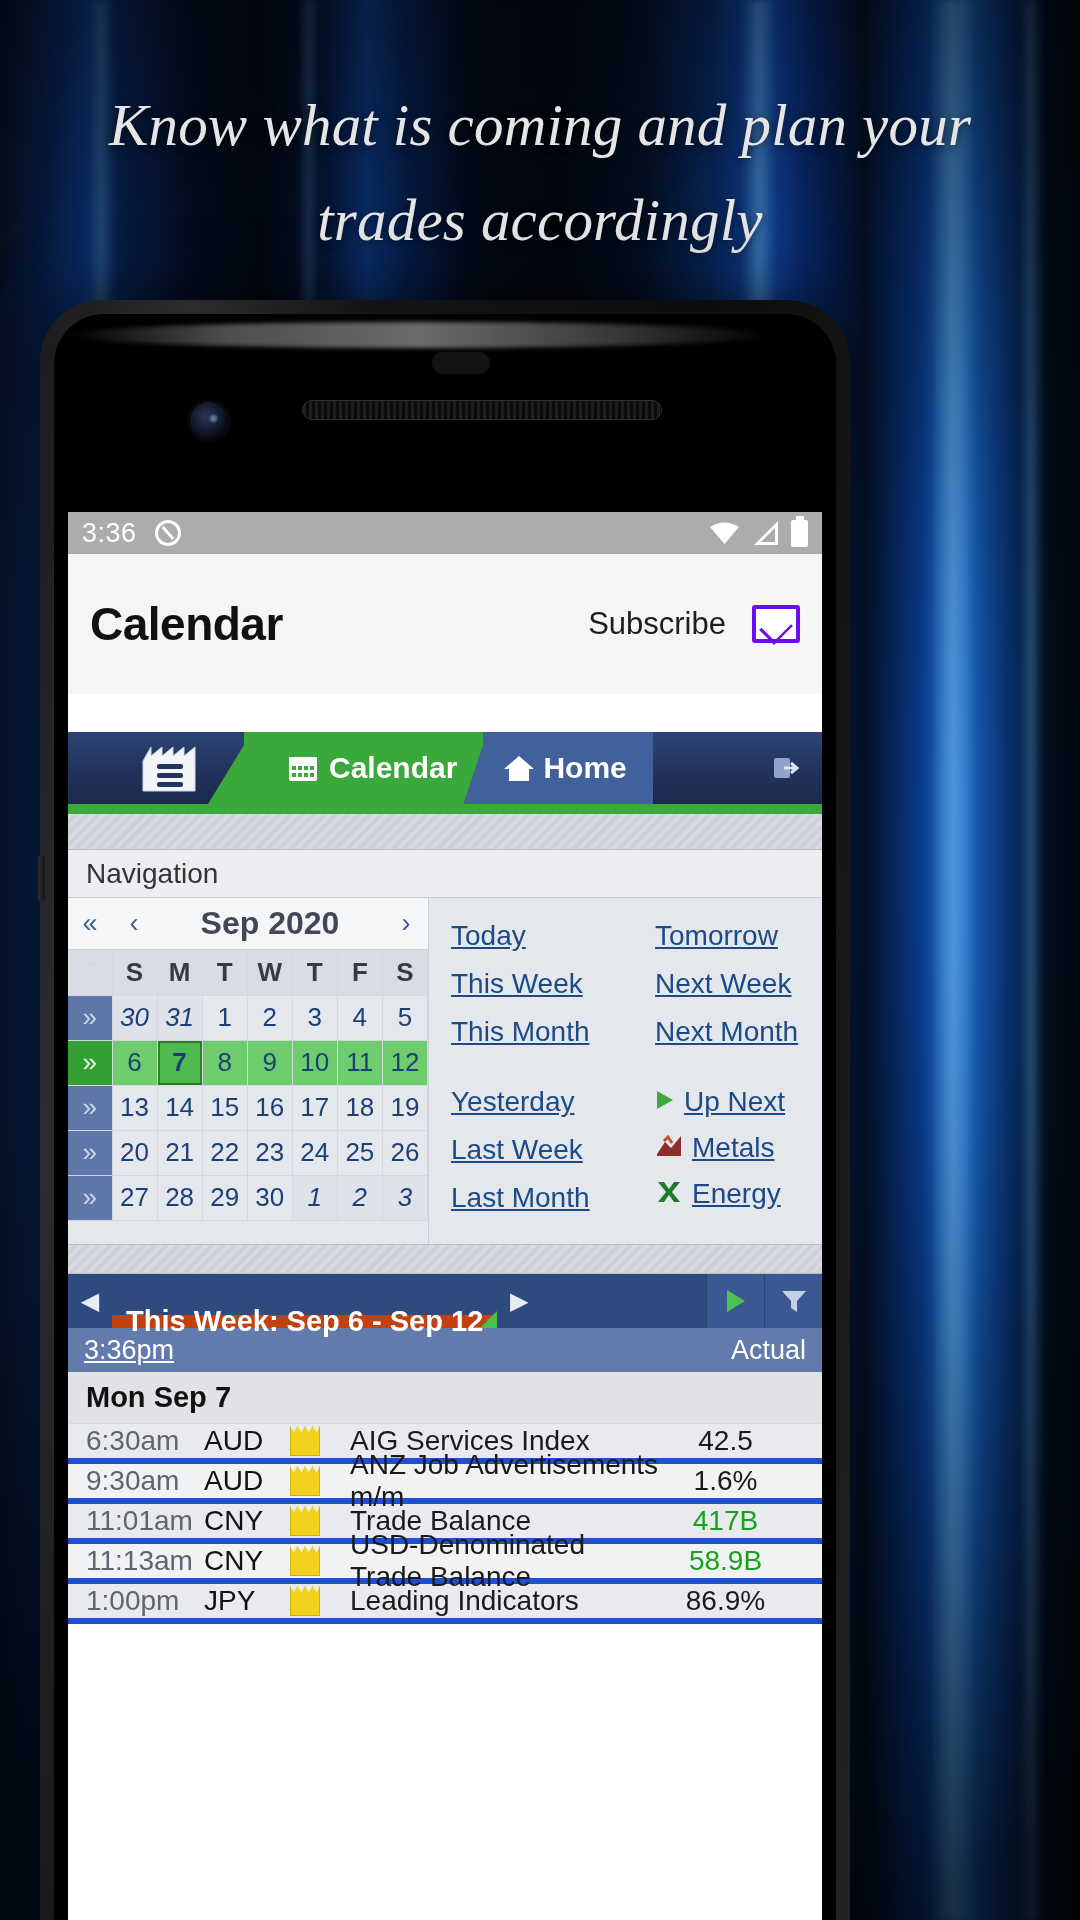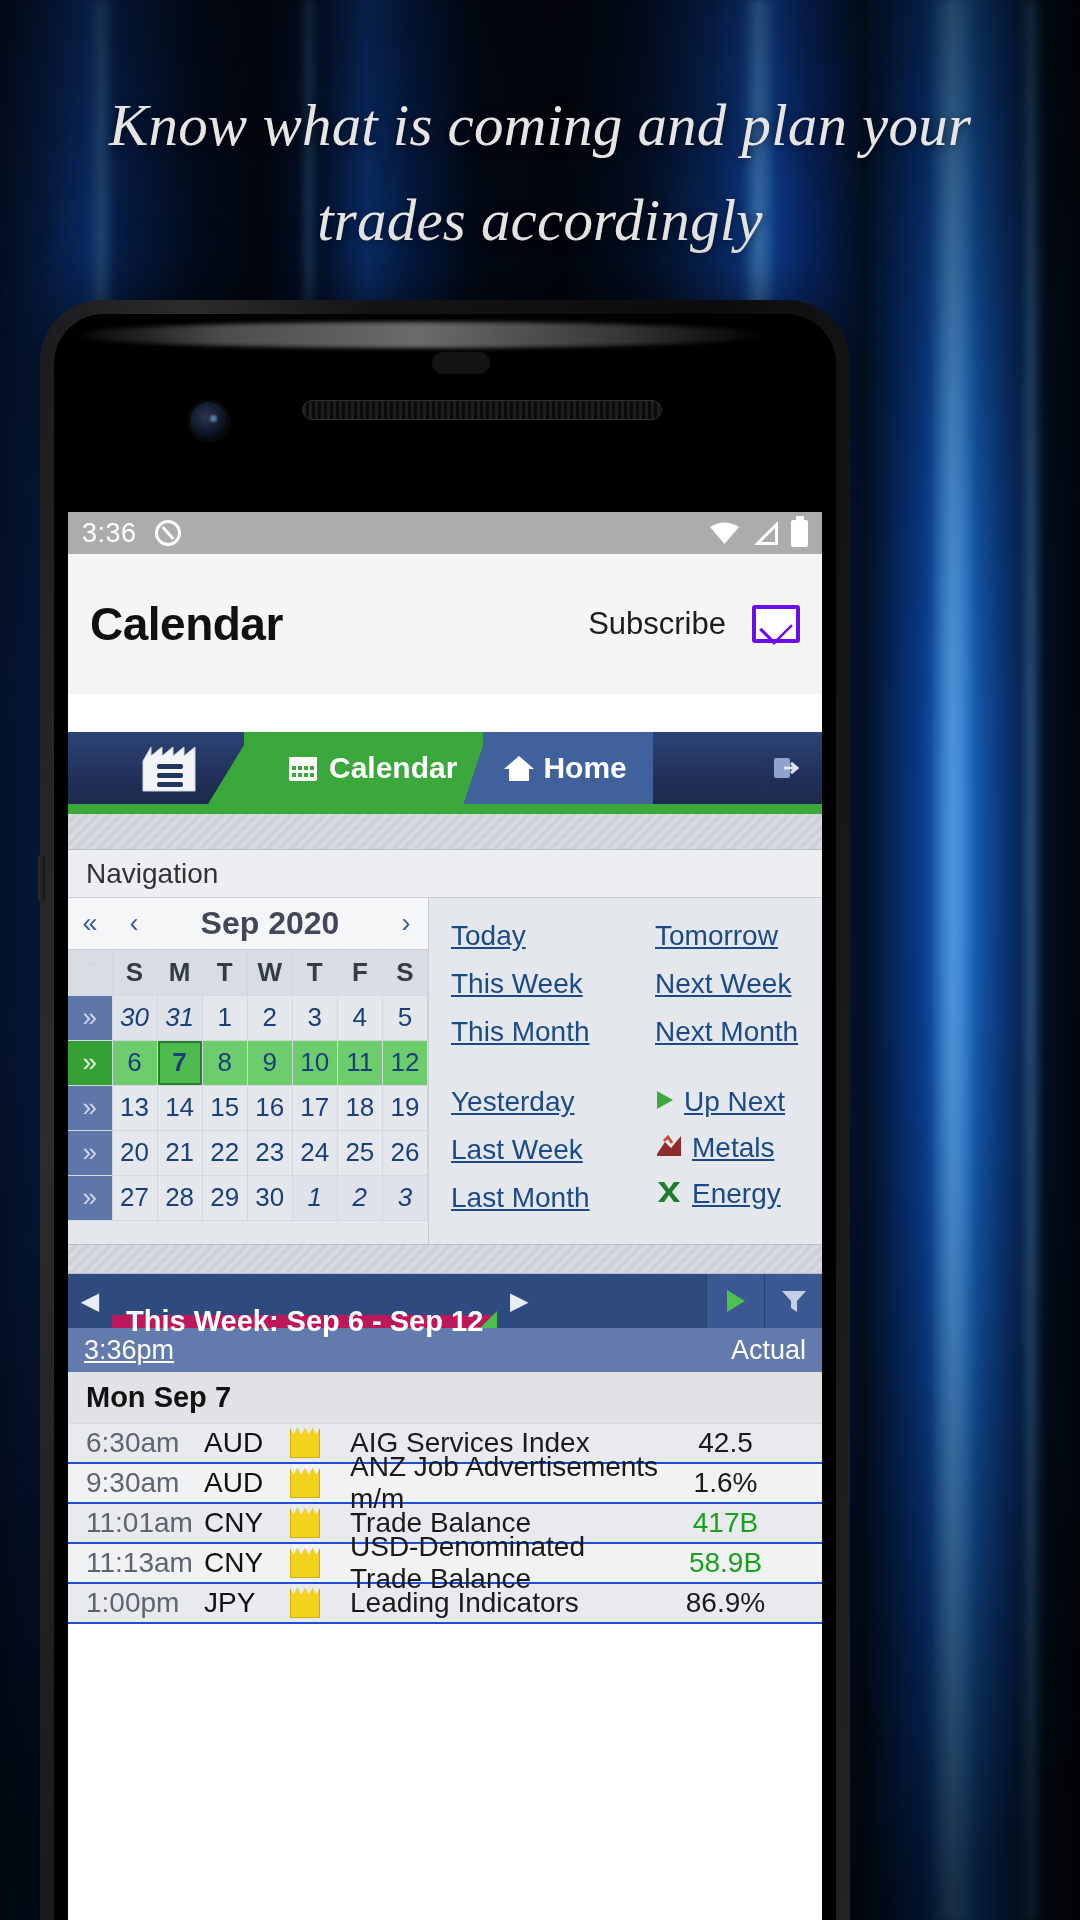--- a/index.html
+++ b/index.html
@@ -268,21 +268,21 @@
   .weekbar {
     height:54px; display:flex; align-items:stretch;
     background:#2f4a7e; color:#fff;
   }
   .wb-arrow {
     width:44px; display:flex; align-items:center; justify-content:center;
     font-size:24px; color:#e8edf6;
   }
   .wb-label {
     display:flex; align-items:center; padding:0 14px;
-    background:#be185d; font-size:29px; font-weight:700;
+    background:#c2410c; font-size:29px; font-weight:700;
     position:relative;
     margin-top:41px;
   }
   .wb-label::after {
     content:""; position:absolute; right:0; bottom:0;
     width:0; height:0;
     border-left:17px solid transparent; border-bottom:17px solid #4cc04c;
   }
   .wb-spacer { flex:1; }
   .wb-play {
@@ -312,21 +312,21 @@
   .daybar {
     height:52px; display:flex; align-items:center; padding-left:18px;
     font-size:29px; font-weight:700; color:#111;
     border-bottom:1px solid #d5d8dd;
   }
   .daybar.alt { background:#e0e2e6; }
   .daybar.plain { background:#f4f5f6; }
 
   .evrow {
     height:40px; display:flex; align-items:center;
-    border-bottom:2px solid #1d4ed8;
+    border-bottom:6px solid #1d4ed8;
     background:#f1f2f4; font-size:28px; color:#1a1a1a;
   }
   .evrow:nth-child(even) { background:#e8eaee; }
   .ev-time { width:136px; padding-left:18px; color:#5f6570; }
   .ev-cur { width:86px; color:#111; }
   .ev-imp { width:60px; display:flex; align-items:center; }
   .imp-ic {
     width:30px; height:30px;
     background:#f3d21e; border:1px solid #cbae10;
     clip-path:polygon(0 0,12% 22%,25% 0,38% 22%,50% 0,62% 22%,75% 0,88% 22%,100% 0,100% 100%,0 100%);

